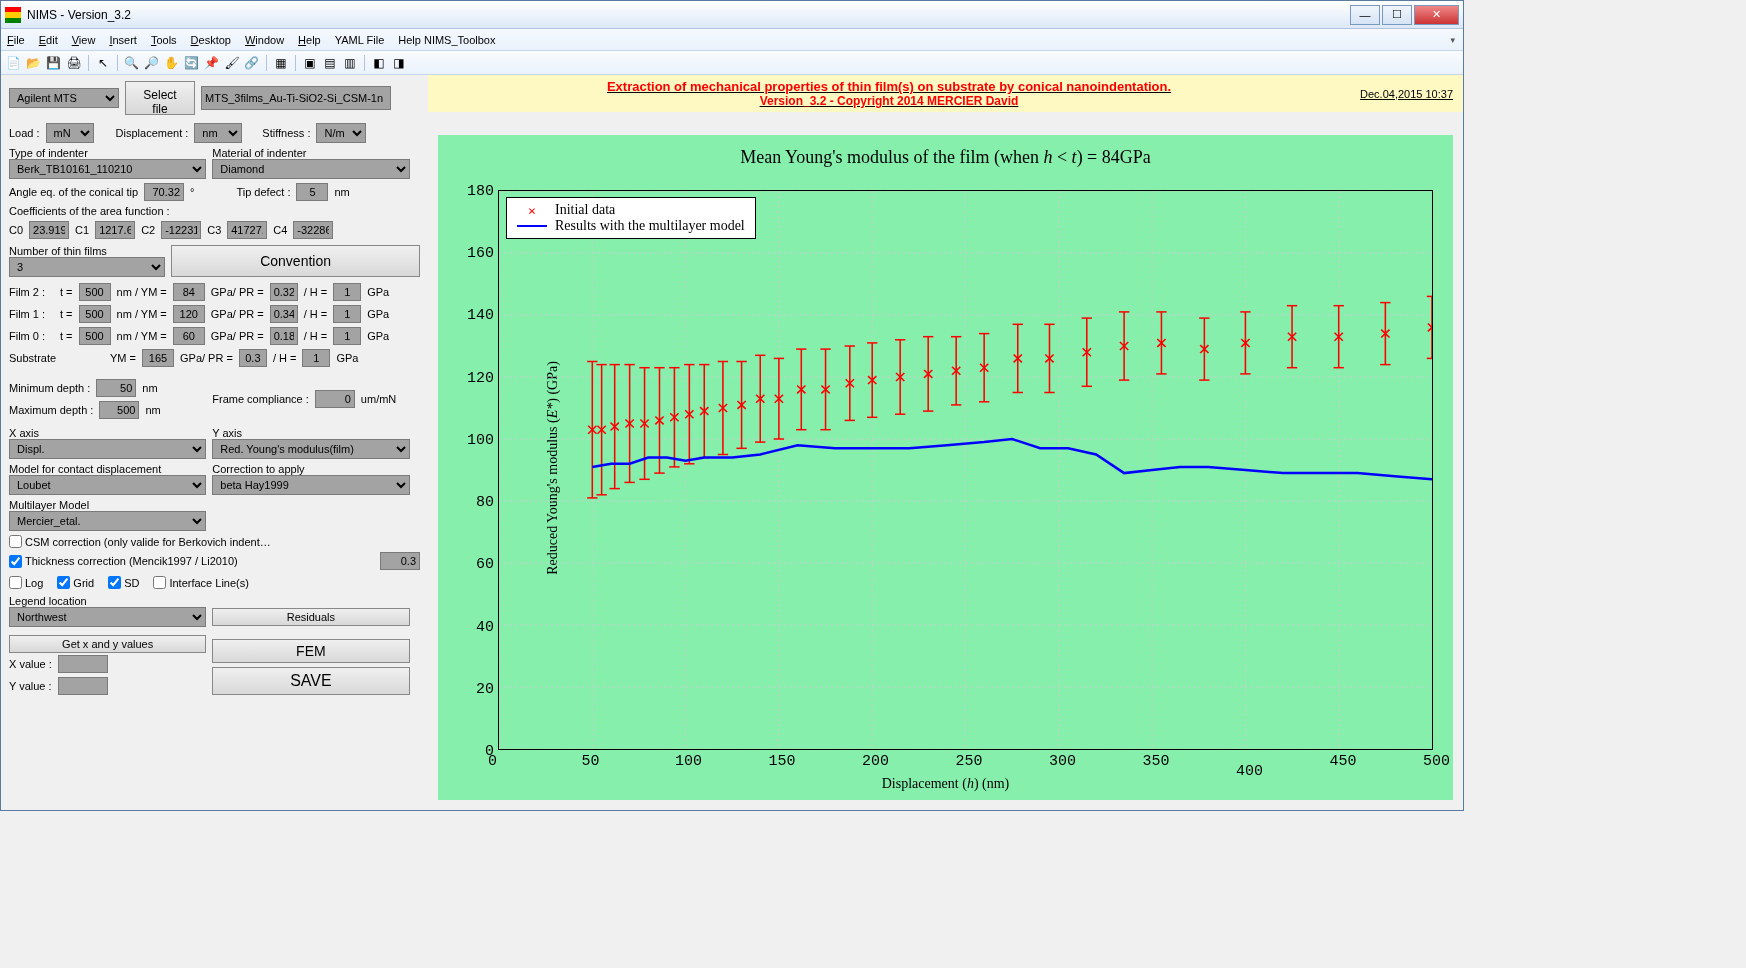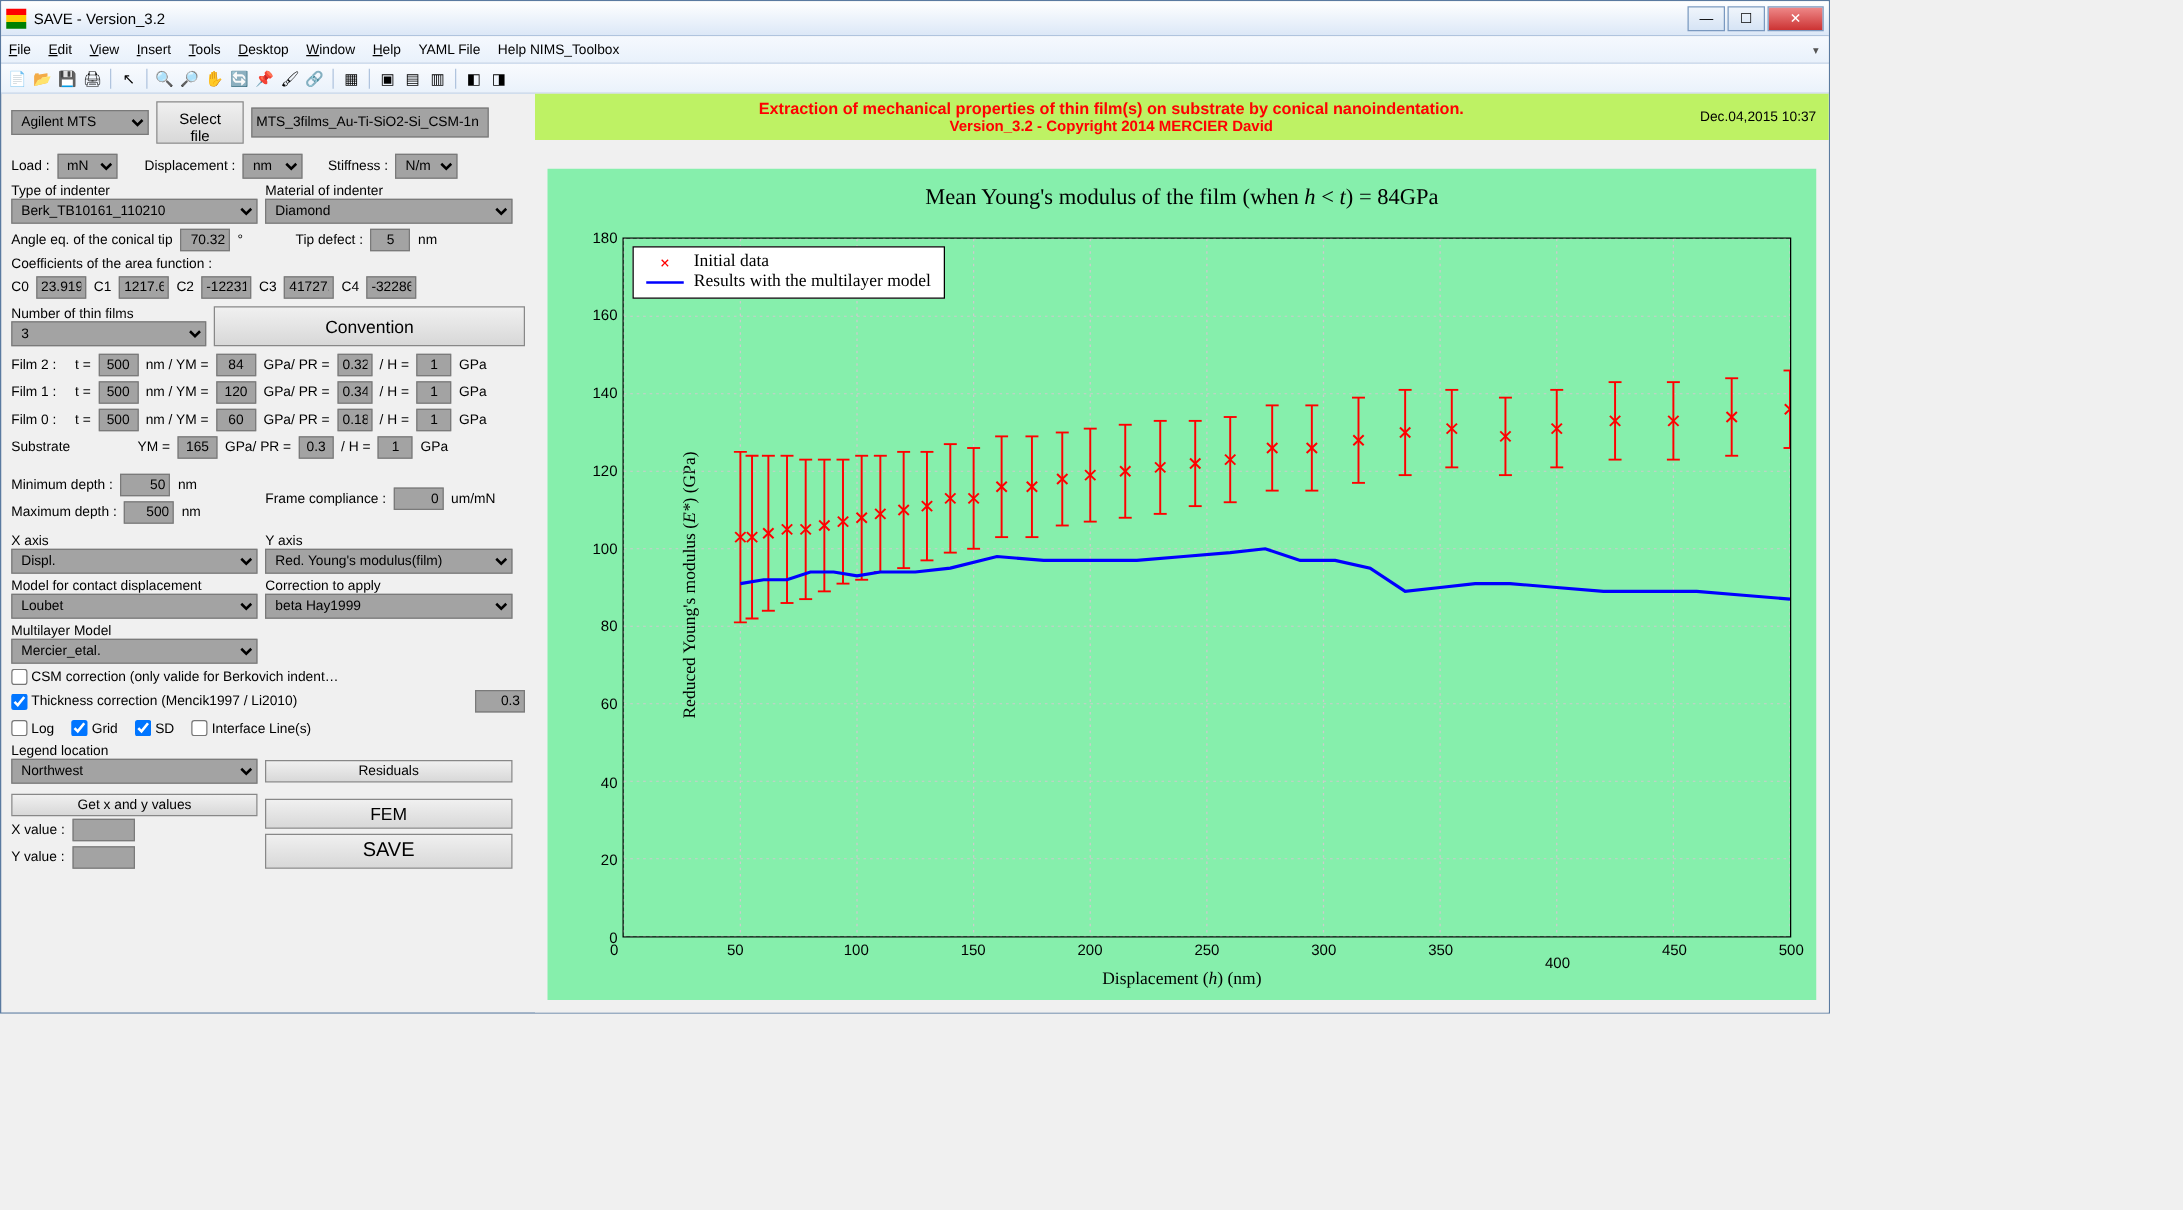--- a/index.html
+++ b/index.html
@@ -25,45 +25,45 @@
 select, input[type="text"] { font-size: 11px; border: 1px solid #7a7a7a; background: #a3a3a3; padding: 1px 3px; height: 18px; }
 select { height: 20px; }
 .btn { background: linear-gradient(#f0f0f0,#d8d8d8); border: 1px solid #888; padding: 2px 8px; cursor: pointer; font-size: 11px; text-align: center; }
 .btn.big { padding: 6px 12px; font-size: 12px; }
 .lbl { white-space: nowrap; }
 .fw { width: 100%; }
 input.sm { width: 40px; text-align: right; }
 input.xs { width: 32px; text-align: center; }
 input.tiny { width: 28px; text-align: center; }
 .section { margin-bottom: 12px; }
-.header-banner { background: #bef264; padding: 4px 10px; text-align: center; display:flex; align-items:center;}
+.header-banner { background: #fef9c3; padding: 4px 10px; text-align: center; display:flex; align-items:center;text-decoration:underline;}
 .header-banner .main { color: #ff0000; font-weight: bold; font-size: 13px; flex:1;}
 .header-banner .ver { color: #ff0000; font-weight: bold; font-size: 12px; }
 .timestamp { color: #000; font-size: 11px; padding-left:20px; }
 .chart { position: absolute; left: 10px; top: 60px; right: 10px; bottom: 10px; background: #86efac; }
 .chart-title { font-family: "Times New Roman", serif; font-size: 18px; text-align: center; padding: 12px 0 6px; }
 .plot-area { position: absolute; left: 60px; right: 20px; top: 55px; bottom: 50px; border: 1px solid #000; }
 .ylabel { position: absolute; left: 8px; top: 50%; transform: translateY(-50%) rotate(-90deg); transform-origin: center; font-family: "Times New Roman", serif; font-size: 14px; white-space: nowrap; }
 .xlabel { position: absolute; bottom: 8px; left: 50%; transform: translateX(-50%); font-family: "Times New Roman", serif; font-size: 14px; }
 .legend-box { position: absolute; left: 68px; top: 62px; background: #fff; border: 1px solid #000; padding: 4px 10px; font-family: "Times New Roman", serif; font-size: 14px; z-index: 10; }
 .legend-row { display: flex; align-items: center; gap: 8px; }
 .leg-x { color: #ff0000; font-family: monospace; font-size: 13px; width: 30px; text-align: center; }
 .leg-line { width: 30px; height: 2px; background: #0000ff; }
 svg.plot-svg { width: 100%; height: 100%; }
-.tick-y, .tick-x { position: absolute; font-family: Liberation Sans, sans-serif; font-size: 12px; }
+.tick-y, .tick-x { position: absolute; font-family: Liberation Mono, monospace; font-size: 15px; }
 .check { display: inline-flex; align-items: center; gap: 3px; }
 input[type="checkbox"] { width: 13px; height: 13px; }
 </style>
 </head>
 <body>
 
 <div class="window">
   <div class="titlebar">
     <div class="app-icon"></div>
-    <div class="title">SAVE - Version_3.2</div>
+    <div class="title">NIMS - Version_3.2</div>
     <div class="win-controls">
       <div class="win-btn">—</div>
       <div class="win-btn">☐</div>
       <div class="win-btn close">✕</div>
     </div>
   </div>
   <div class="menubar">
     <span><u>F</u>ile</span>
     <span><u>E</u>dit</span>
     <span><u>V</u>iew</span>

